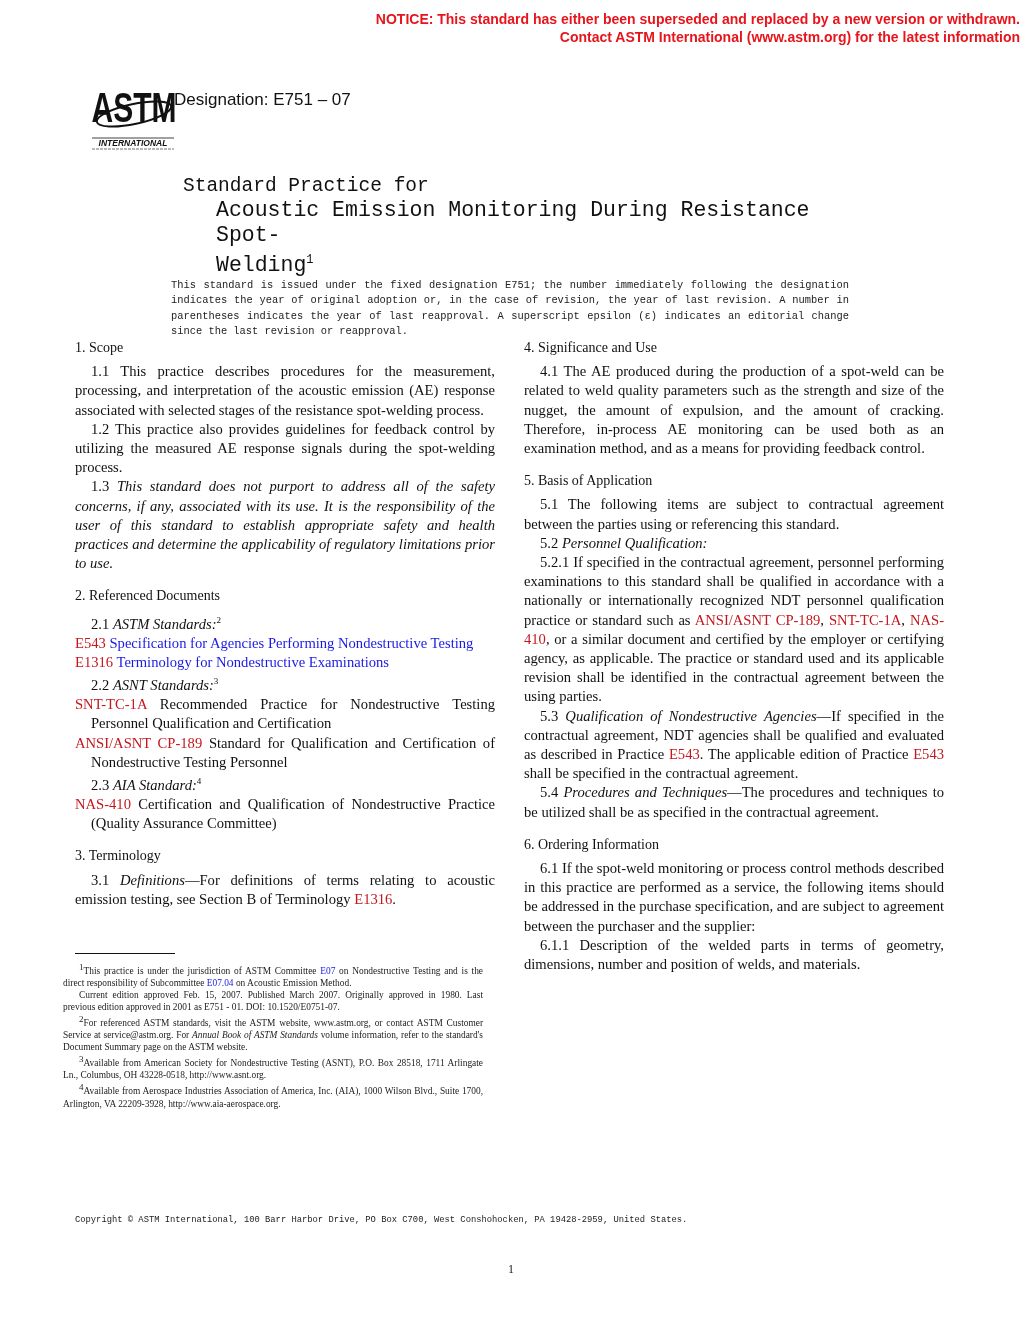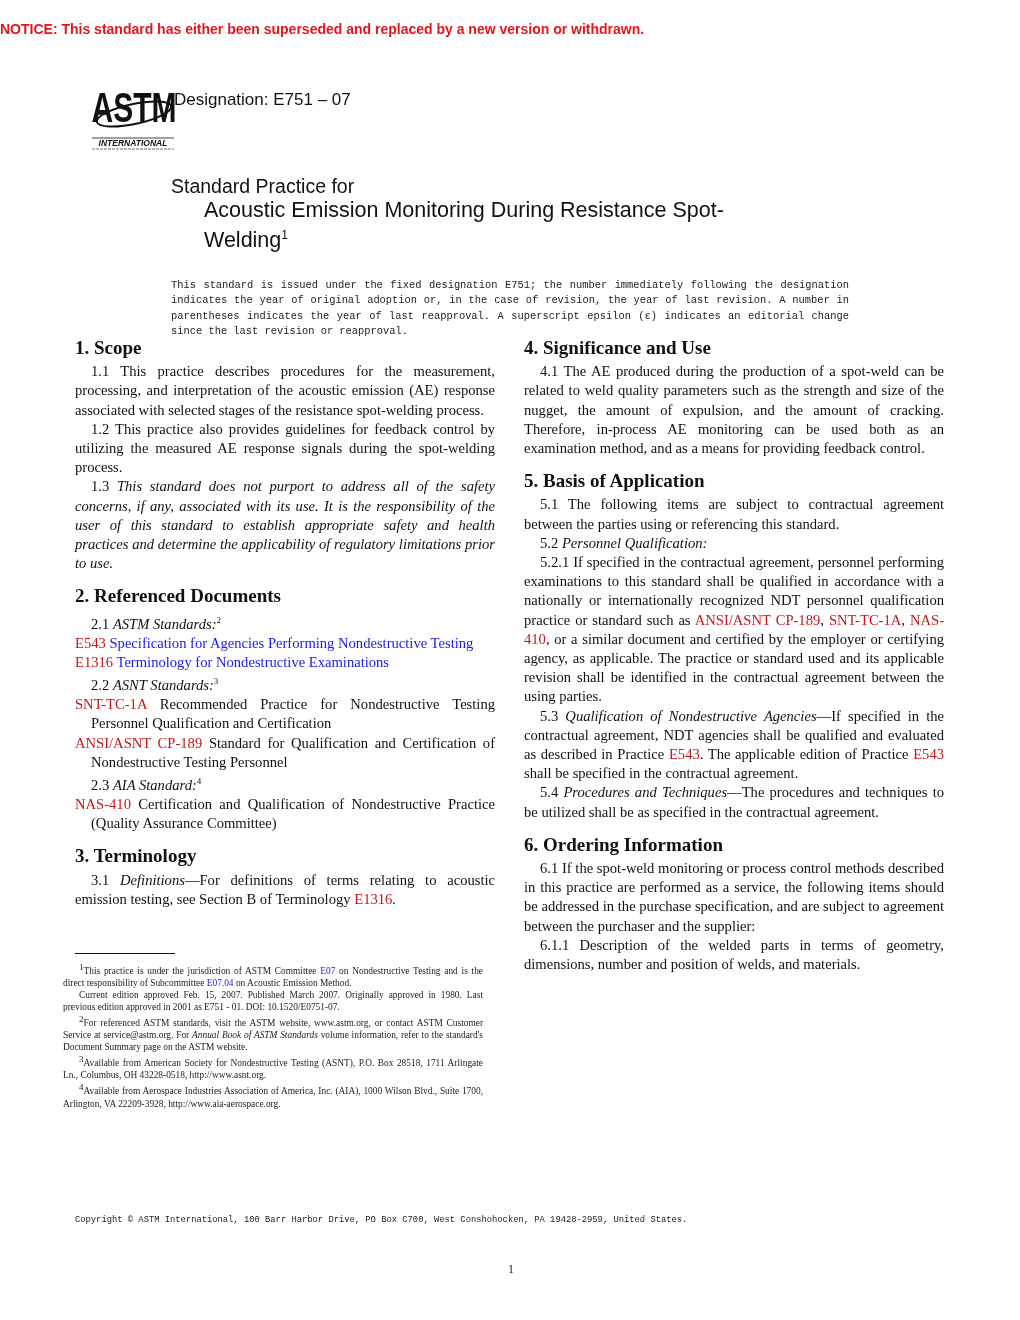--- a/index.html
+++ b/index.html
@@ -1,49 +1,50 @@
 <!DOCTYPE html>
 <html><head>
 <meta charset="utf-8">
 <style>
   html, body { margin: 0; padding: 0; background: #ffffff; }
   body { width: 1020px; height: 1320px; position: relative; overflow: hidden; color: #111; }
-  .notice { position: absolute; top: 20px; left: 0; width: 1020px; text-align: left;
+  .notice { position: absolute; top: 10px; left: 0; width: 1020px; text-align: right;
     font-family: "Liberation Sans", sans-serif; font-weight: bold; font-size: 14px; line-height: 18px; color: #e8141c; }
   .logo { position: absolute; left: 74px; top: 80px; width: 86px; height: 70px; margin-left: 16px; }
   .designation { position: absolute; left: 174px; top: 90px; font-family: "Liberation Sans", sans-serif; font-size: 17px; color: #111; }
-  .title { position: absolute; left: 171px; top: 174px; width: 700px; font-family: Liberation Sans, sans-serif; color: #111; }
+  .title { position: absolute; left: 183px; top: 174px; width: 700px; font-family: Liberation Mono, monospace; color: #111; }
   .title .l1 { font-size: 19.5px; line-height: 24px; }
   .title .l2 { font-size: 21.5px; line-height: 25px; margin-left: 33px; }
   .title sup { font-size: 12px; }
   .issued { position: absolute; left: 171px; top: 270px; width: 678px; font-family: Liberation Mono, monospace;
     font-size: 10.4px; line-height: 15.4px; color: #222; text-align: justify; margin-top: 8px; }
   .col { position: absolute; width: 420px; font-family: "Liberation Serif", serif; font-size: 14.6px; line-height: 19.2px; color: #111; }
   .col.left { left: 75px; top: 338px; }
   .col.right { left: 524px; top: 338px; }
-  .h { font-weight: bold; font-size: 19px; margin: 0 0 5px 0; }
+  .h { font-weight: normal; font-size: 14px; margin: 0 0 5px 0; }
   .p { text-align: justify; text-indent: 16px; margin: 0; hyphens: manual; }
   .gap { height: 13px; }
   .ref { margin: 0; padding-left: 16px; text-indent: -16px; text-align: justify; }
   .sub { margin: 0; padding-left: 16px; }
   .red { color: #c4161c; }
   .blue { color: #1a1ae6; }
   i sup, sup { font-size: 9px; }
   .fnrule { position: absolute; left: 75px; top: 953px; width: 100px; border-top: 1px solid #111; }
   .foot { position: absolute; left: 63px; top: 961px; width: 420px; font-family: Liberation Serif, serif;
     font-size: 9.4px; line-height: 12px; color: #222; text-align: justify; }
   .foot p { margin: 0; text-indent: 16px; }
   .copyright { position: absolute; left: 75px; top: 1215px; font-family: Liberation Mono, monospace; font-size: 8.8px; color: #222; }
   .pagenum { position: absolute; left: 508px; top: 1262px; font-family: "Liberation Serif", serif; font-size: 12px; color: #222; }
 </style>
 </head>
 <body>
 
 <div class="notice">
   <div>NOTICE: This standard has either been superseded and replaced by a new version or withdrawn.</div>
+  <div>Contact ASTM International (www.astm.org) for the latest information</div>
 </div>
 
 <div class="logo">
   <svg width="86" height="70" viewBox="0 0 86 70">
     <ellipse cx="44" cy="34" rx="38" ry="10" fill="none" stroke="#111" stroke-width="2" transform="rotate(-12 44 34)"></ellipse>
     <text x="44" y="42" text-anchor="middle" font-family="Liberation Sans, sans-serif" font-weight="bold" font-size="30" fill="#111" transform="scale(1,1.4) translate(0,-12)">ASTM</text>
     <line x1="2" y1="58" x2="84" y2="58" stroke="#111" stroke-width="0.8"></line>
     <text x="43" y="66" text-anchor="middle" font-family="Liberation Sans, sans-serif" font-weight="bold" font-style="italic" font-size="8.5" fill="#111">INTERNATIONAL</text>
     <line x1="2" y1="69" x2="84" y2="69" stroke="#111" stroke-width="0.6" stroke-dasharray="3 1"></line>
   </svg>

